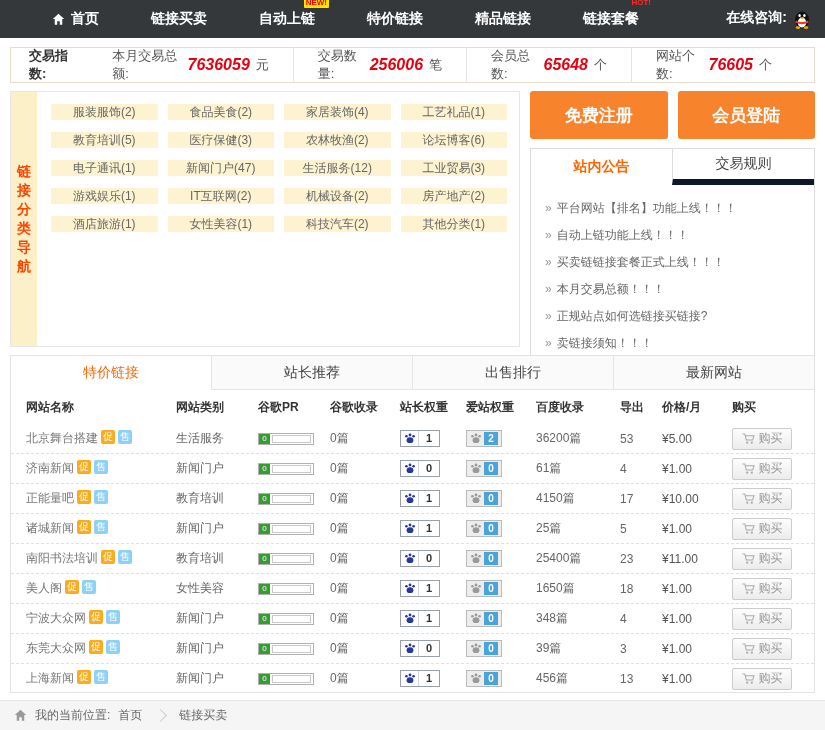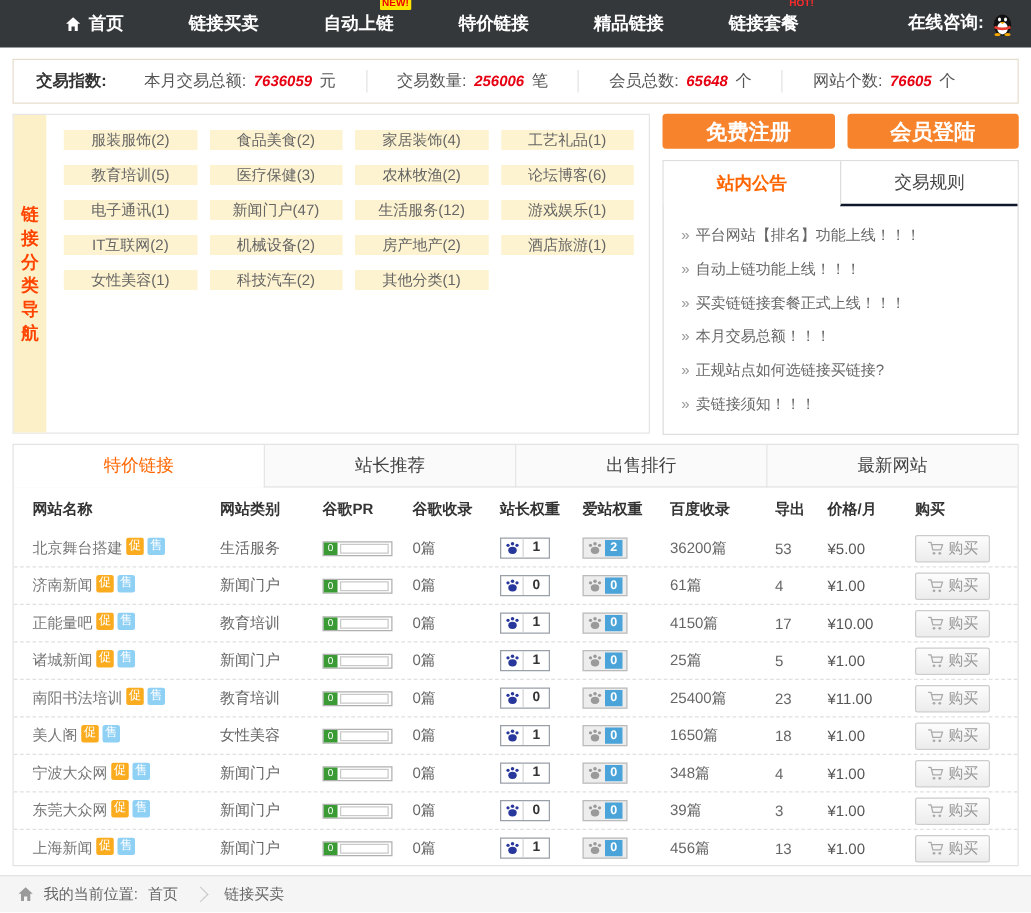--- a/index.html
+++ b/index.html
@@ -19,40 +19,40 @@
   .nbadge.new{background:#ffe400;color:#e00;}
   .nbadge.hot{background:transparent;color:#ff2a2a;}
   .nav-consult{margin-left:auto;color:#fff;font-size:14px;font-weight:bold;display:flex;gap:6px;cursor:pointer;}
 
   
   .statsbar{margin:9px 10px 0;height:36px;border:1px solid #e7ddcd;background:#fff;
     display:flex;align-items:center;font-size:13px;color:#555;padding:0 18px;flex-shrink:0;}
   .stats-title{font-weight:bold;color:#333;margin-right:30px;}
   .stat-item{display:flex;align-items:center;gap:4px;padding:0 24px;border-left:1px solid #e4e4e4;}
   .stat-item:first-of-type{border-left:none;padding-left:0;}
-  .stat-value{color:var(--stat-red);font-style:italic;font-weight:bold;font-size:12px;margin:0 2px;}
+  .stat-value{color:var(--stat-red);font-style:italic;font-weight:bold;font-size:16px;margin:0 2px;}
 
   
   .main{display:flex;margin:8px 10px 0;gap:10px;height:256px;flex-shrink:0;}
   .cat-panel{width:510px;border:1px solid #e6e6e6;background:#fff;display:flex;}
   .cat-side{width:26px;background:#fcf0c8;display:flex;flex-direction:column;align-items:center;justify-content:center;}
   .cat-side span{color:#f40;font-weight:bold;font-size:14px;line-height:19px;}
   .cat-grid{flex:1;display:grid;grid-template-columns:repeat(4,1fr);gap:12px 10px;
     align-content:start;padding:12px 12px 0 14px;}
   .cat-btn{height:16px;background:#fdf3d0;color:#666;font-size:12px;display:flex;
     align-items:center;justify-content:center;cursor:pointer;white-space:nowrap;}
 
   .right-col{flex:1;display:flex;flex-direction:column;}
-  .auth-row{display:flex;gap:10px;height:28px;flex-shrink:0;}
+  .auth-row{display:flex;gap:10px;height:48px;flex-shrink:0;}
   .auth-btn{flex:1;background:var(--accent);color:#fff;font-size:17px;font-weight:bold;
     display:flex;align-items:center;justify-content:center;border-radius:3px;cursor:pointer;}
   .notice-box{margin-top:9px;border:1px solid #ddd;background:#fff;flex:1;display:flex;flex-direction:column;}
   .notice-tabs{display:flex;height:36px;flex-shrink:0;}
   .notice-tab{flex:1;display:flex;align-items:center;justify-content:center;font-size:14px;
-    color:#444;cursor:pointer;border-bottom:2px solid #0f172a;background:#fff;}
+    color:#444;cursor:pointer;border-bottom:6px solid #0f172a;background:#fff;}
   .notice-tab.active{color:var(--accent-text);border-bottom:none;font-weight:bold;}
   .notice-tab.inactive{border-left:1px solid #ddd;}
   .notice-list{list-style:none;padding:10px 14px;}
   .notice-item{font-size:12px;color:#666;line-height:27px;white-space:nowrap;cursor:pointer;}
   .notice-item .arr{color:#999;margin-right:5px;}
 
   
   .table-panel{margin:8px 10px 0;border:1px solid #e3e3e3;background:#fff;height:338px;overflow:hidden;flex-shrink:0;}
   .table-tabs{display:flex;height:34px;border-bottom:1px solid #e5e5e5;}
   .ttab{flex:1;display:flex;align-items:center;justify-content:center;font-size:14px;color:#444;
@@ -180,20 +180,21 @@
           <a class="cat-btn">食品美食(2)</a>
           <a class="cat-btn">家居装饰(4)</a>
           <a class="cat-btn">工艺礼品(1)</a>
           <a class="cat-btn">教育培训(5)</a>
           <a class="cat-btn">医疗保健(3)</a>
           <a class="cat-btn">农林牧渔(2)</a>
           <a class="cat-btn">论坛博客(6)</a>
           <a class="cat-btn">电子通讯(1)</a>
           <a class="cat-btn">新闻门户(47)</a>
           <a class="cat-btn">生活服务(12)</a>
+          <a class="cat-btn">工业贸易(3)</a>
           <a class="cat-btn">游戏娱乐(1)</a>
           <a class="cat-btn">IT互联网(2)</a>
           <a class="cat-btn">机械设备(2)</a>
           <a class="cat-btn">房产地产(2)</a>
           <a class="cat-btn">酒店旅游(1)</a>
           <a class="cat-btn">女性美容(1)</a>
           <a class="cat-btn">科技汽车(2)</a>
           <a class="cat-btn">其他分类(1)</a>
         </div>
     </div>

